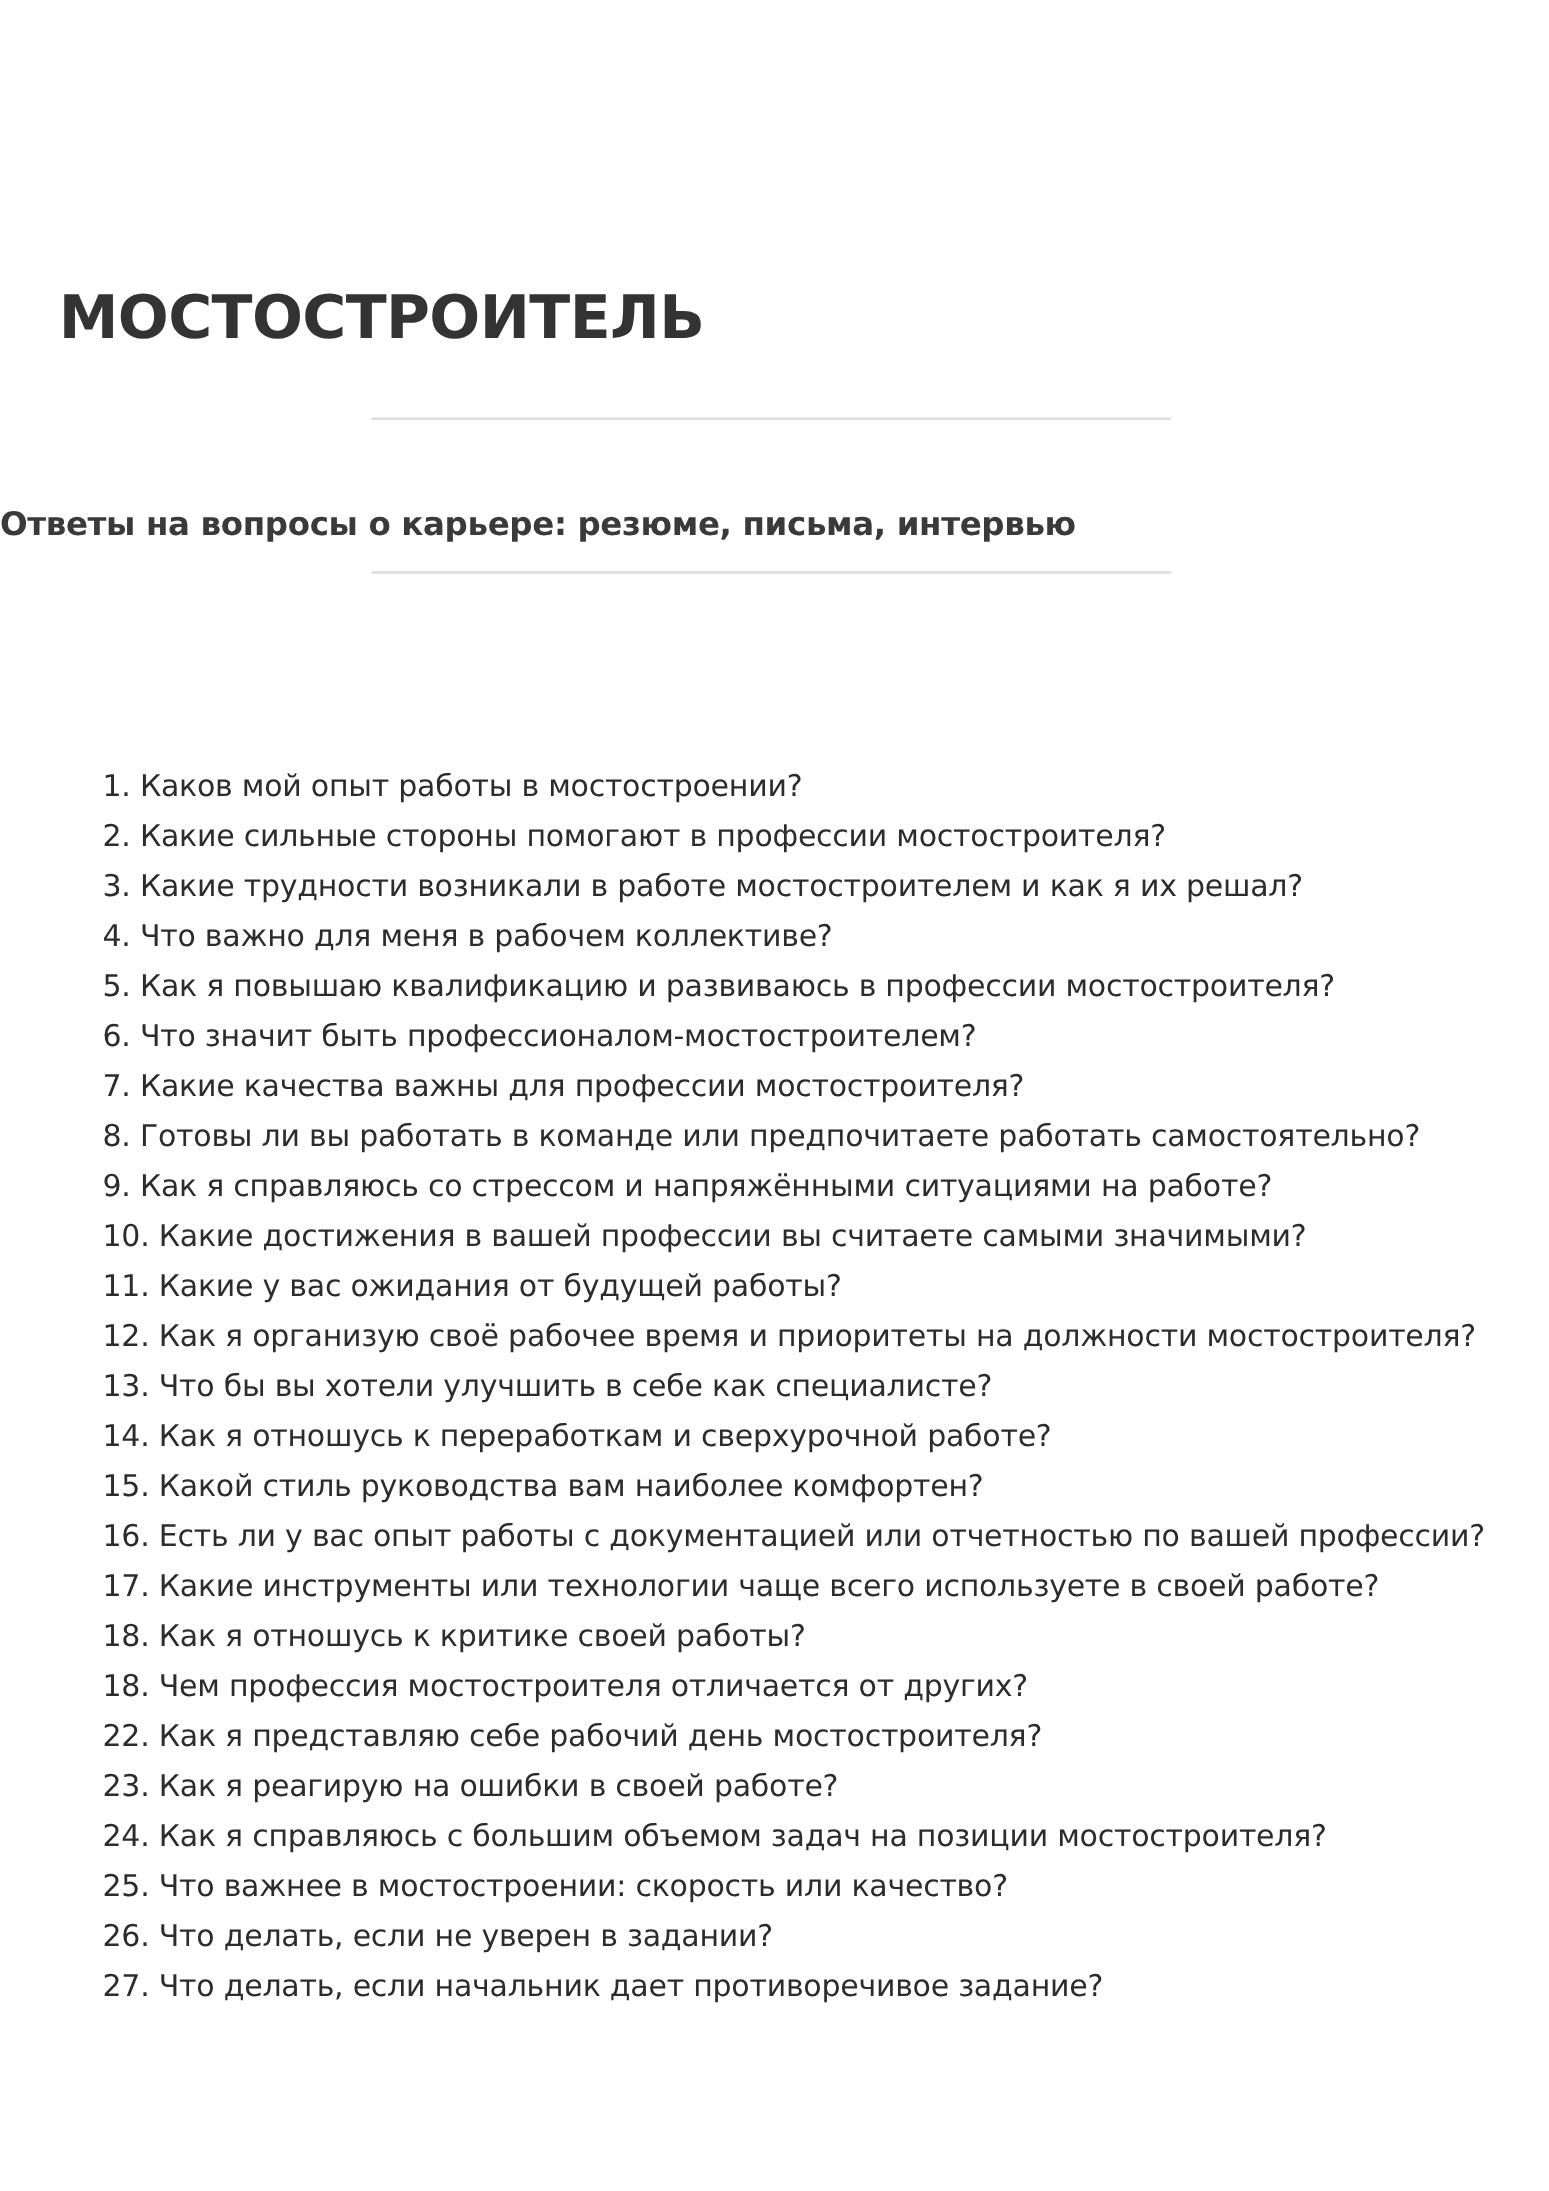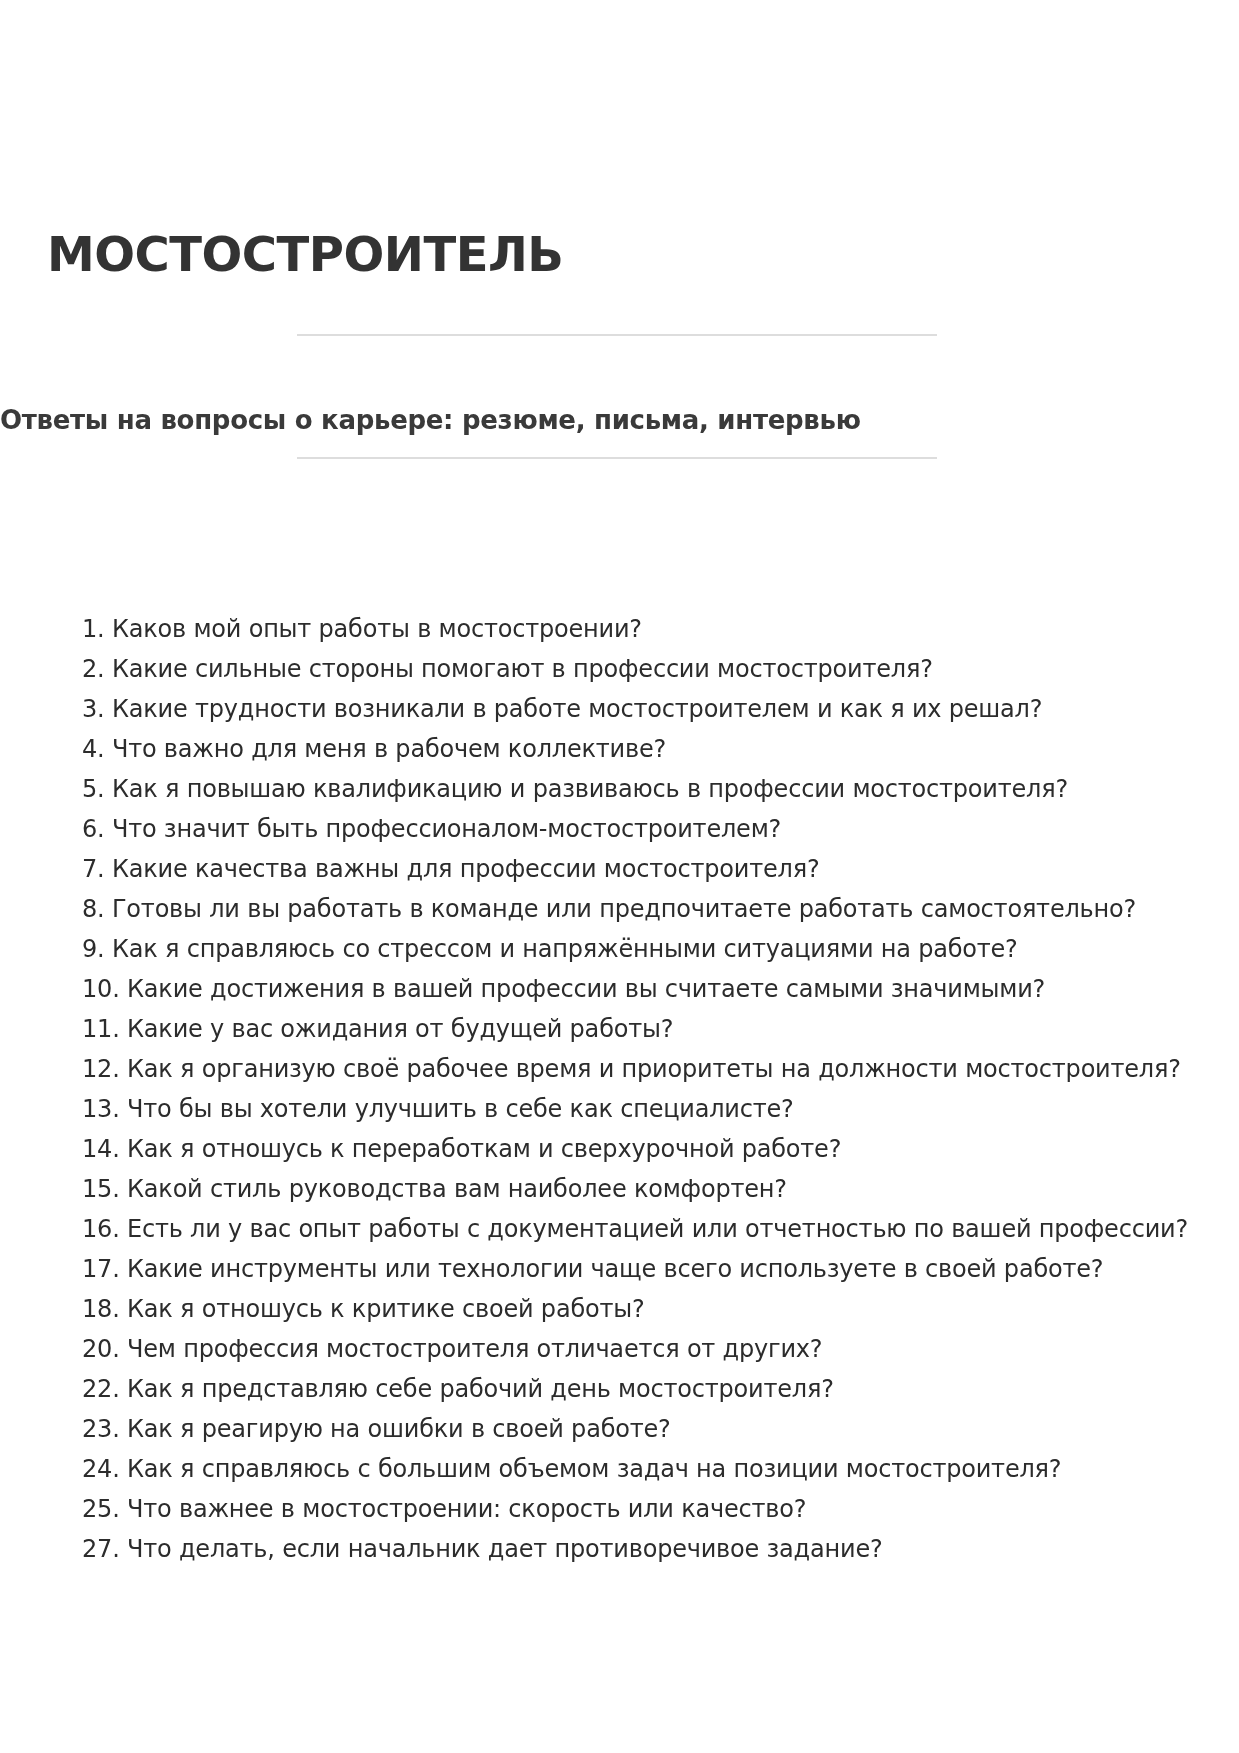--- a/index.html
+++ b/index.html
@@ -53,19 +53,20 @@
   <li>9. Как я справляюсь со стрессом и напряжёнными ситуациями на работе?</li>
   <li>10. Какие достижения в вашей профессии вы считаете самыми значимыми?</li>
   <li>11. Какие у вас ожидания от будущей работы?</li>
   <li>12. Как я организую своё рабочее время и приоритеты на должности мостостроителя?</li>
   <li>13. Что бы вы хотели улучшить в себе как специалисте?</li>
   <li>14. Как я отношусь к переработкам и сверхурочной работе?</li>
   <li>15. Какой стиль руководства вам наиболее комфортен?</li>
   <li>16. Есть ли у вас опыт работы с документацией или отчетностью по вашей профессии?</li>
   <li>17. Какие инструменты или технологии чаще всего используете в своей работе?</li>
   <li>18. Как я отношусь к критике своей работы?</li>
-  <li>20. Чем профессия мостостроителя отличается от других?</li>
+  <li>18. Чем профессия мостостроителя отличается от других?</li>
   <li>22. Как я представляю себе рабочий день мостостроителя?</li>
   <li>23. Как я реагирую на ошибки в своей работе?</li>
   <li>24. Как я справляюсь с большим объемом задач на позиции мостостроителя?</li>
   <li>25. Что важнее в мостостроении: скорость или качество?</li>
+  <li>26. Что делать, если не уверен в задании?</li>
   <li>27. Что делать, если начальник дает противоречивое задание?</li>
 </ul>
 
 </body></html>

